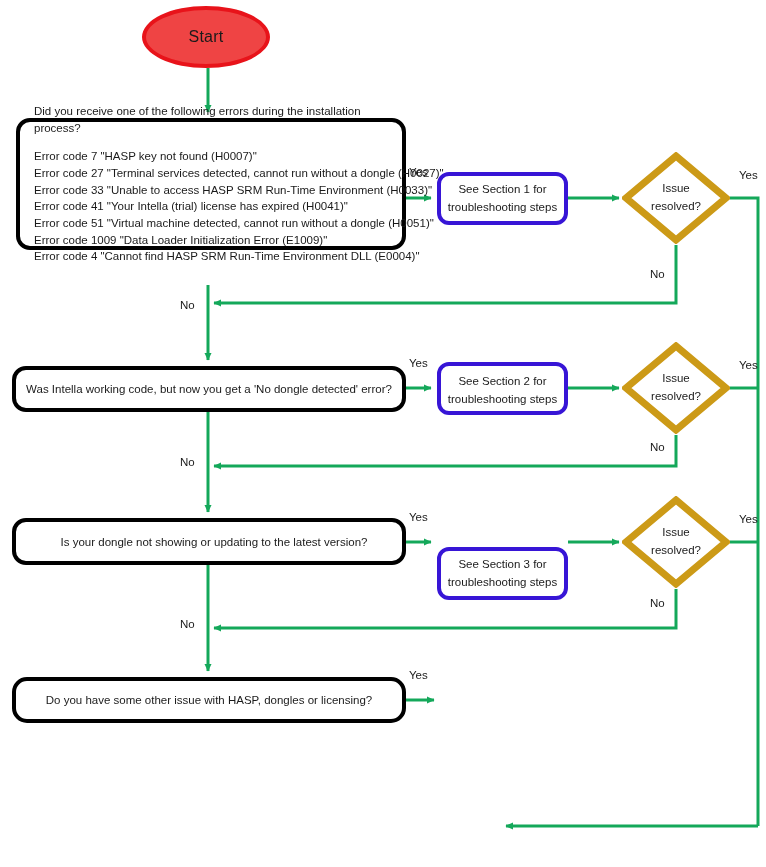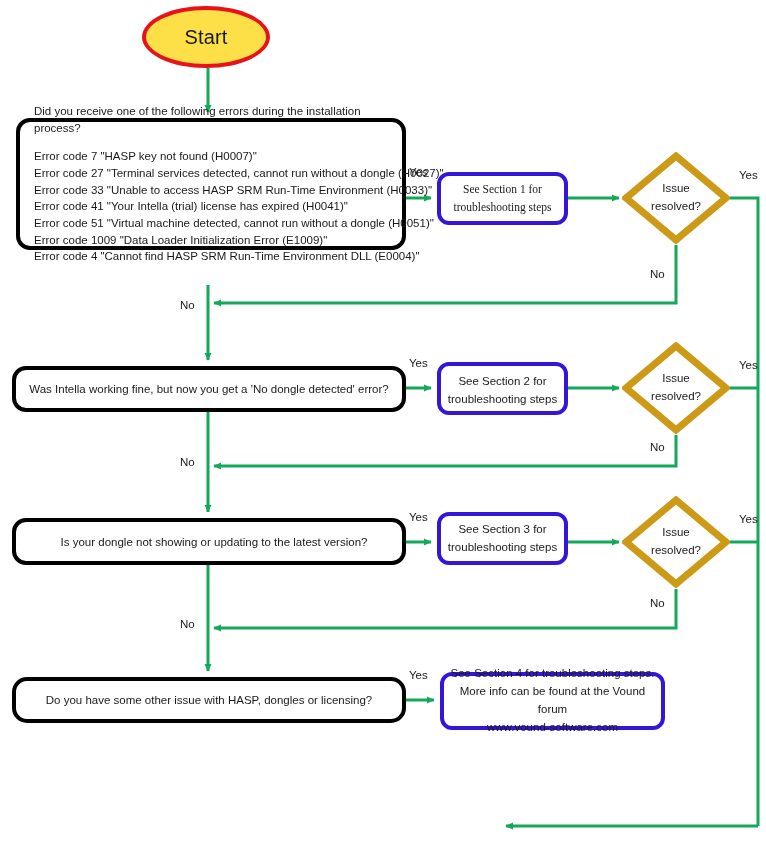--- a/index.html
+++ b/index.html
@@ -28,25 +28,25 @@
     width: 766px;
     height: 867px;
     pointer-events: none;
   }
 
   
   .oval {
     position: absolute;
     border: 4px solid #e8131a;
     border-radius: 50%;
-    background: #fde047;
-    display: flex;
-    align-items: center;
-    justify-content: center;
-    font-size: 20px;
+    background: #ef4444;
+    display: flex;
+    align-items: center;
+    justify-content: center;
+    font-size: 16px;
     color: #1a1a1a;
     letter-spacing: .2px;
   }
 
   
   .qbox {
     position: absolute;
     border: 4px solid #000000;
     border-radius: 14px;
     background: #ffffff;
@@ -178,41 +178,41 @@
       <span class="err">Error code 41 "Your Intella (trial) license has expired (H0041)"</span>
       <span class="err">Error code 51 "Virtual machine detected, cannot run without a dongle (H0051)"</span>
       <span class="err">Error code 1009 "Data Loader Initialization Error (E1009)"</span>
       <span class="err">Error code 4 "Cannot find HASP SRM Run-Time Environment DLL (E0004)"</span>
     </div>
   </div>
 
   <div class="elabel" style="left:409px; top:166px;">Yes</div>
   <div class="elabel" style="left:180px; top:299px;">No</div>
 
-  <div class="bbox" style="left:437px; top:172px; width:131px; height:53px;font-family:Liberation Serif, serif;">
+  <div class="bbox" style="left:437px; top:172px; width:131px; height:53px;">
     <div>
       <span>See Section 1 for</span><br>
       <span>troubleshooting steps</span>
     </div>
   </div>
 
   <div class="diamond" style="left:622px; top:152px; width:108px; height:92px;">
     <svg class="shape" viewBox="0 0 108 92" preserveAspectRatio="none">
       <polygon points="54,4 104,46 54,88 4,46" fill="#ffffff" stroke="#cc9a17" stroke-width="7" stroke-linejoin="miter"></polygon>
     </svg>
     <div class="dlabel">
       <span>Issue</span>
       <span>resolved?</span>
     </div>
   </div>
   <div class="elabel" style="left:739px; top:169px;">Yes</div>
   <div class="elabel" style="left:650px; top:268px;">No</div>
 
   <div class="qbox centered" style="left:12px; top:366px; width:394px; height:46px;">
-    <span>Was Intella working fine, but now you get a 'No dongle detected' error?</span>
+    <span>Was Intella working code, but now you get a 'No dongle detected' error?</span>
   </div>
   <div class="elabel" style="left:409px; top:357px;">Yes</div>
   <div class="elabel" style="left:180px; top:456px;">No</div>
 
   <div class="bbox" style="left:437px; top:362px; width:131px; height:53px;align-items:flex-end;">
     <div>
       <span>See Section 2 for</span><br>
       <span>troubleshooting steps</span>
     </div>
   </div>
@@ -228,21 +228,21 @@
   </div>
   <div class="elabel" style="left:739px; top:359px;">Yes</div>
   <div class="elabel" style="left:650px; top:441px;">No</div>
 
   <div class="qbox centered" style="left:12px; top:518px; width:394px; height:47px;padding-left:10px;">
     <span>Is your dongle not showing or updating to the latest version?</span>
   </div>
   <div class="elabel" style="left:409px; top:511px;">Yes</div>
   <div class="elabel" style="left:180px; top:618px;">No</div>
 
-  <div class="bbox" style="left:437px; top:512px; width:131px; height:53px;">
+  <div class="bbox" style="left:437px; top:547px; width:131px; height:53px;">
     <div>
       <span>See Section 3 for</span><br>
       <span>troubleshooting steps</span>
     </div>
   </div>
 
   <div class="diamond" style="left:622px; top:496px; width:108px; height:92px;">
     <svg class="shape" viewBox="0 0 108 92" preserveAspectRatio="none">
       <polygon points="54,4 104,46 54,88 4,46" fill="#ffffff" stroke="#cc9a17" stroke-width="7" stroke-linejoin="miter"></polygon>
     </svg>
@@ -252,22 +252,15 @@
     </div>
   </div>
   <div class="elabel" style="left:739px; top:513px;">Yes</div>
   <div class="elabel" style="left:650px; top:597px;">No</div>
 
   <div class="qbox centered" style="left:12px; top:677px; width:394px; height:46px;border-radius:15px;">
     <span>Do you have some other issue with HASP, dongles or licensing?</span>
   </div>
   <div class="elabel" style="left:409px; top:669px;">Yes</div>
 
-  <div class="bbox" style="left:440px; top:672px; width:225px; height:58px;">
-    <div>
-      <span>See Section 4 for troubleshooting steps.</span><br>
-      <span>More info can be found at the Vound forum</span><br>
-      <span>www.vound-software.com</span>
-    </div>
-  </div>
 
 
 </div>
 
 </body></html>

